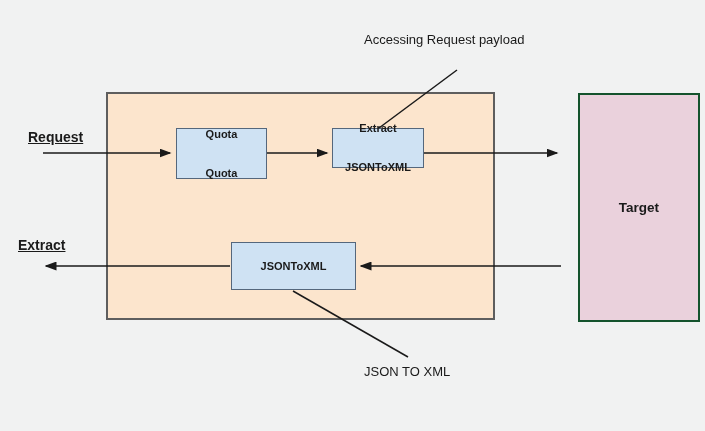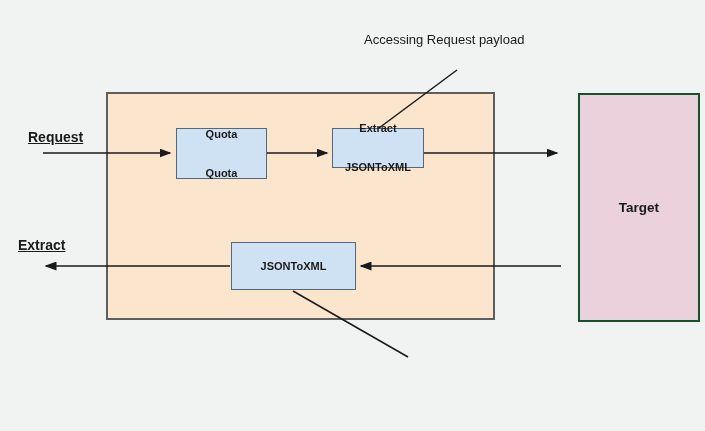--- a/index.html
+++ b/index.html
@@ -116,20 +116,21 @@
   </div>
 
   <div class="flow-label request-label">Request</div>
   <div class="flow-label response-label">Extract</div>
 
   <div class="annotation annotation-top">
     <div>Accessing Request payload</div>
   </div>
 
   <div class="annotation annotation-bottom">
+    <div>JSON TO XML</div>
   </div>
 
   <svg class="overlay" viewBox="0 0 705 431" xmlns="http://www.w3.org/2000/svg">
     <defs>
       <marker id="arrow" markerWidth="8" markerHeight="6" refX="7" refY="3" orient="auto">
         <path d="M0,0 L8,3 L0,6 z" fill="#1a1a1a"></path>
       </marker>
     </defs>
     <line x1="43" y1="153" x2="170" y2="153" marker-end="url(#arrow)"></line>
     <line x1="267" y1="153" x2="327" y2="153" marker-end="url(#arrow)"></line>

